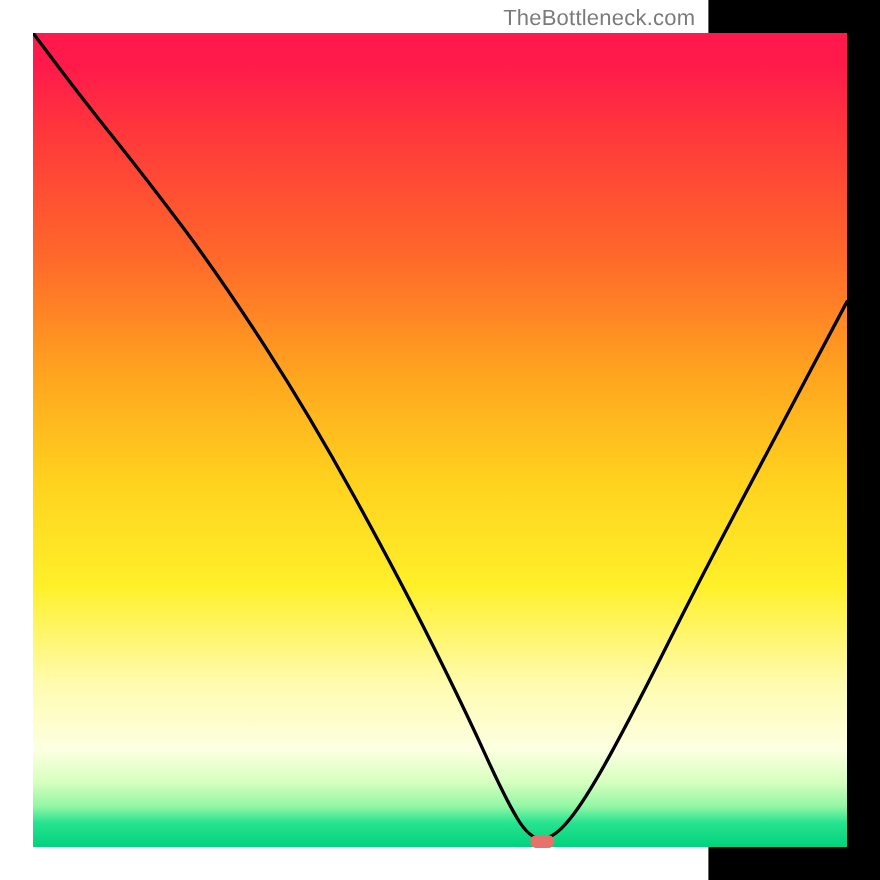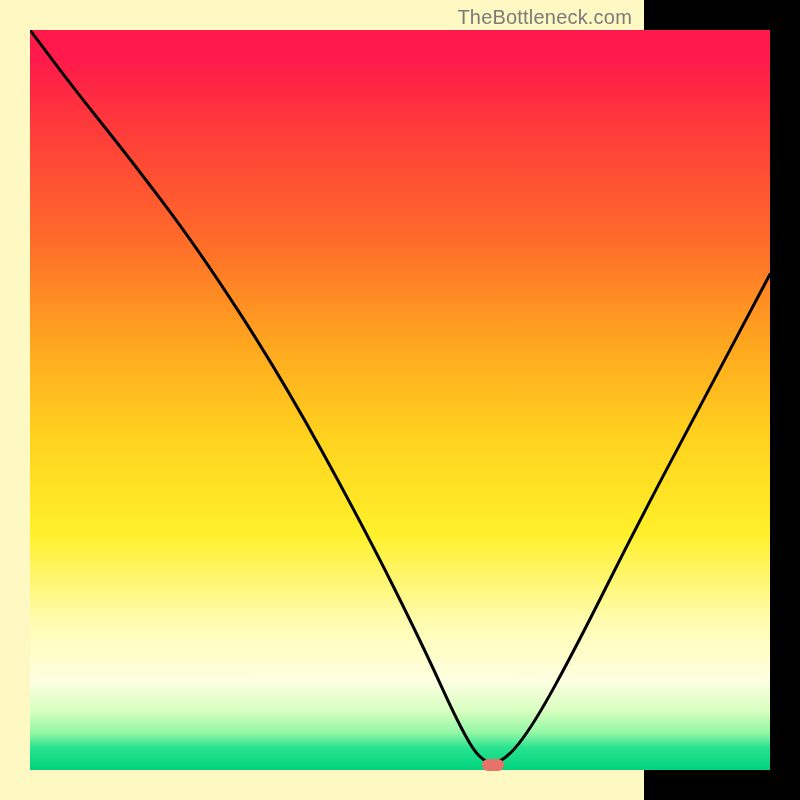--- a/index.html
+++ b/index.html
@@ -8,21 +8,21 @@
     width: 800px;
     height: 800px;
     background: #000;
     overflow: hidden;
     font-family: Arial, Helvetica, sans-serif;
   }
   .frame {
     position: relative;
     width: 644px;
     height: 800px;
-    background: #fef9c3;
+    background: #ffffff;
   }
   .plot-area {
     position: absolute;
     left: 30px;
     top: 30px;
     width: 740px;
     height: 740px;
     
     background: linear-gradient(
       to bottom,

